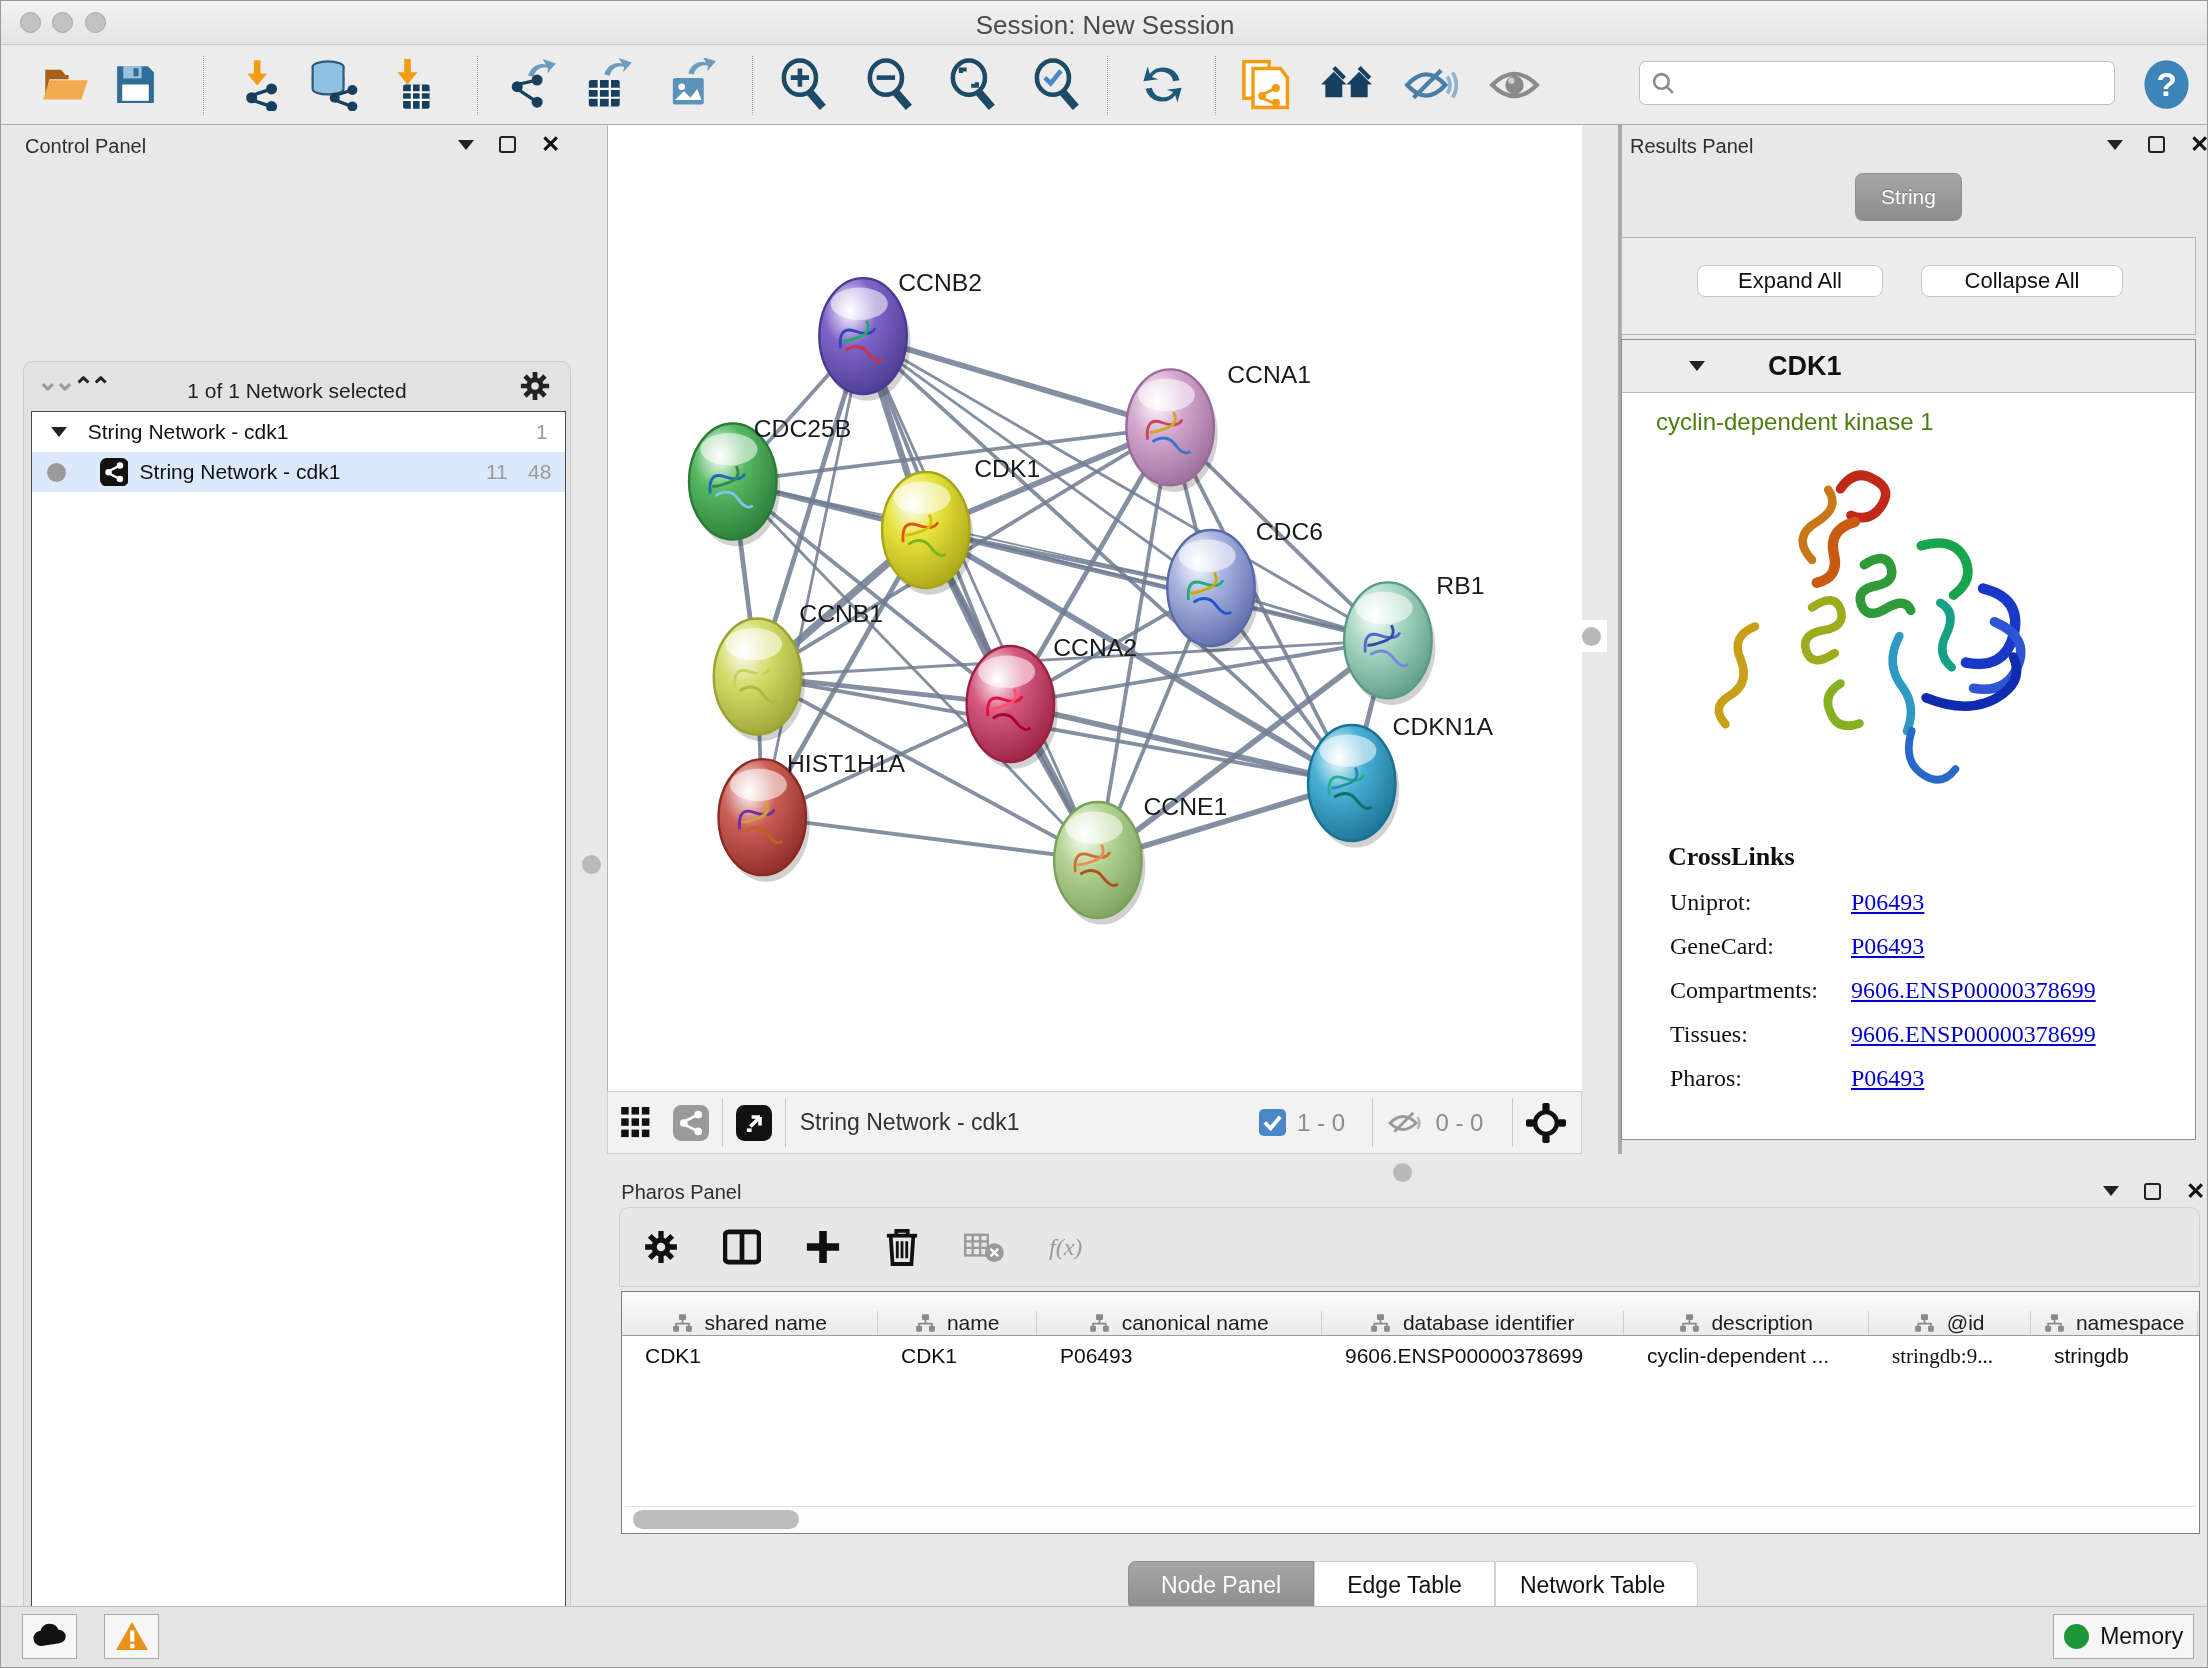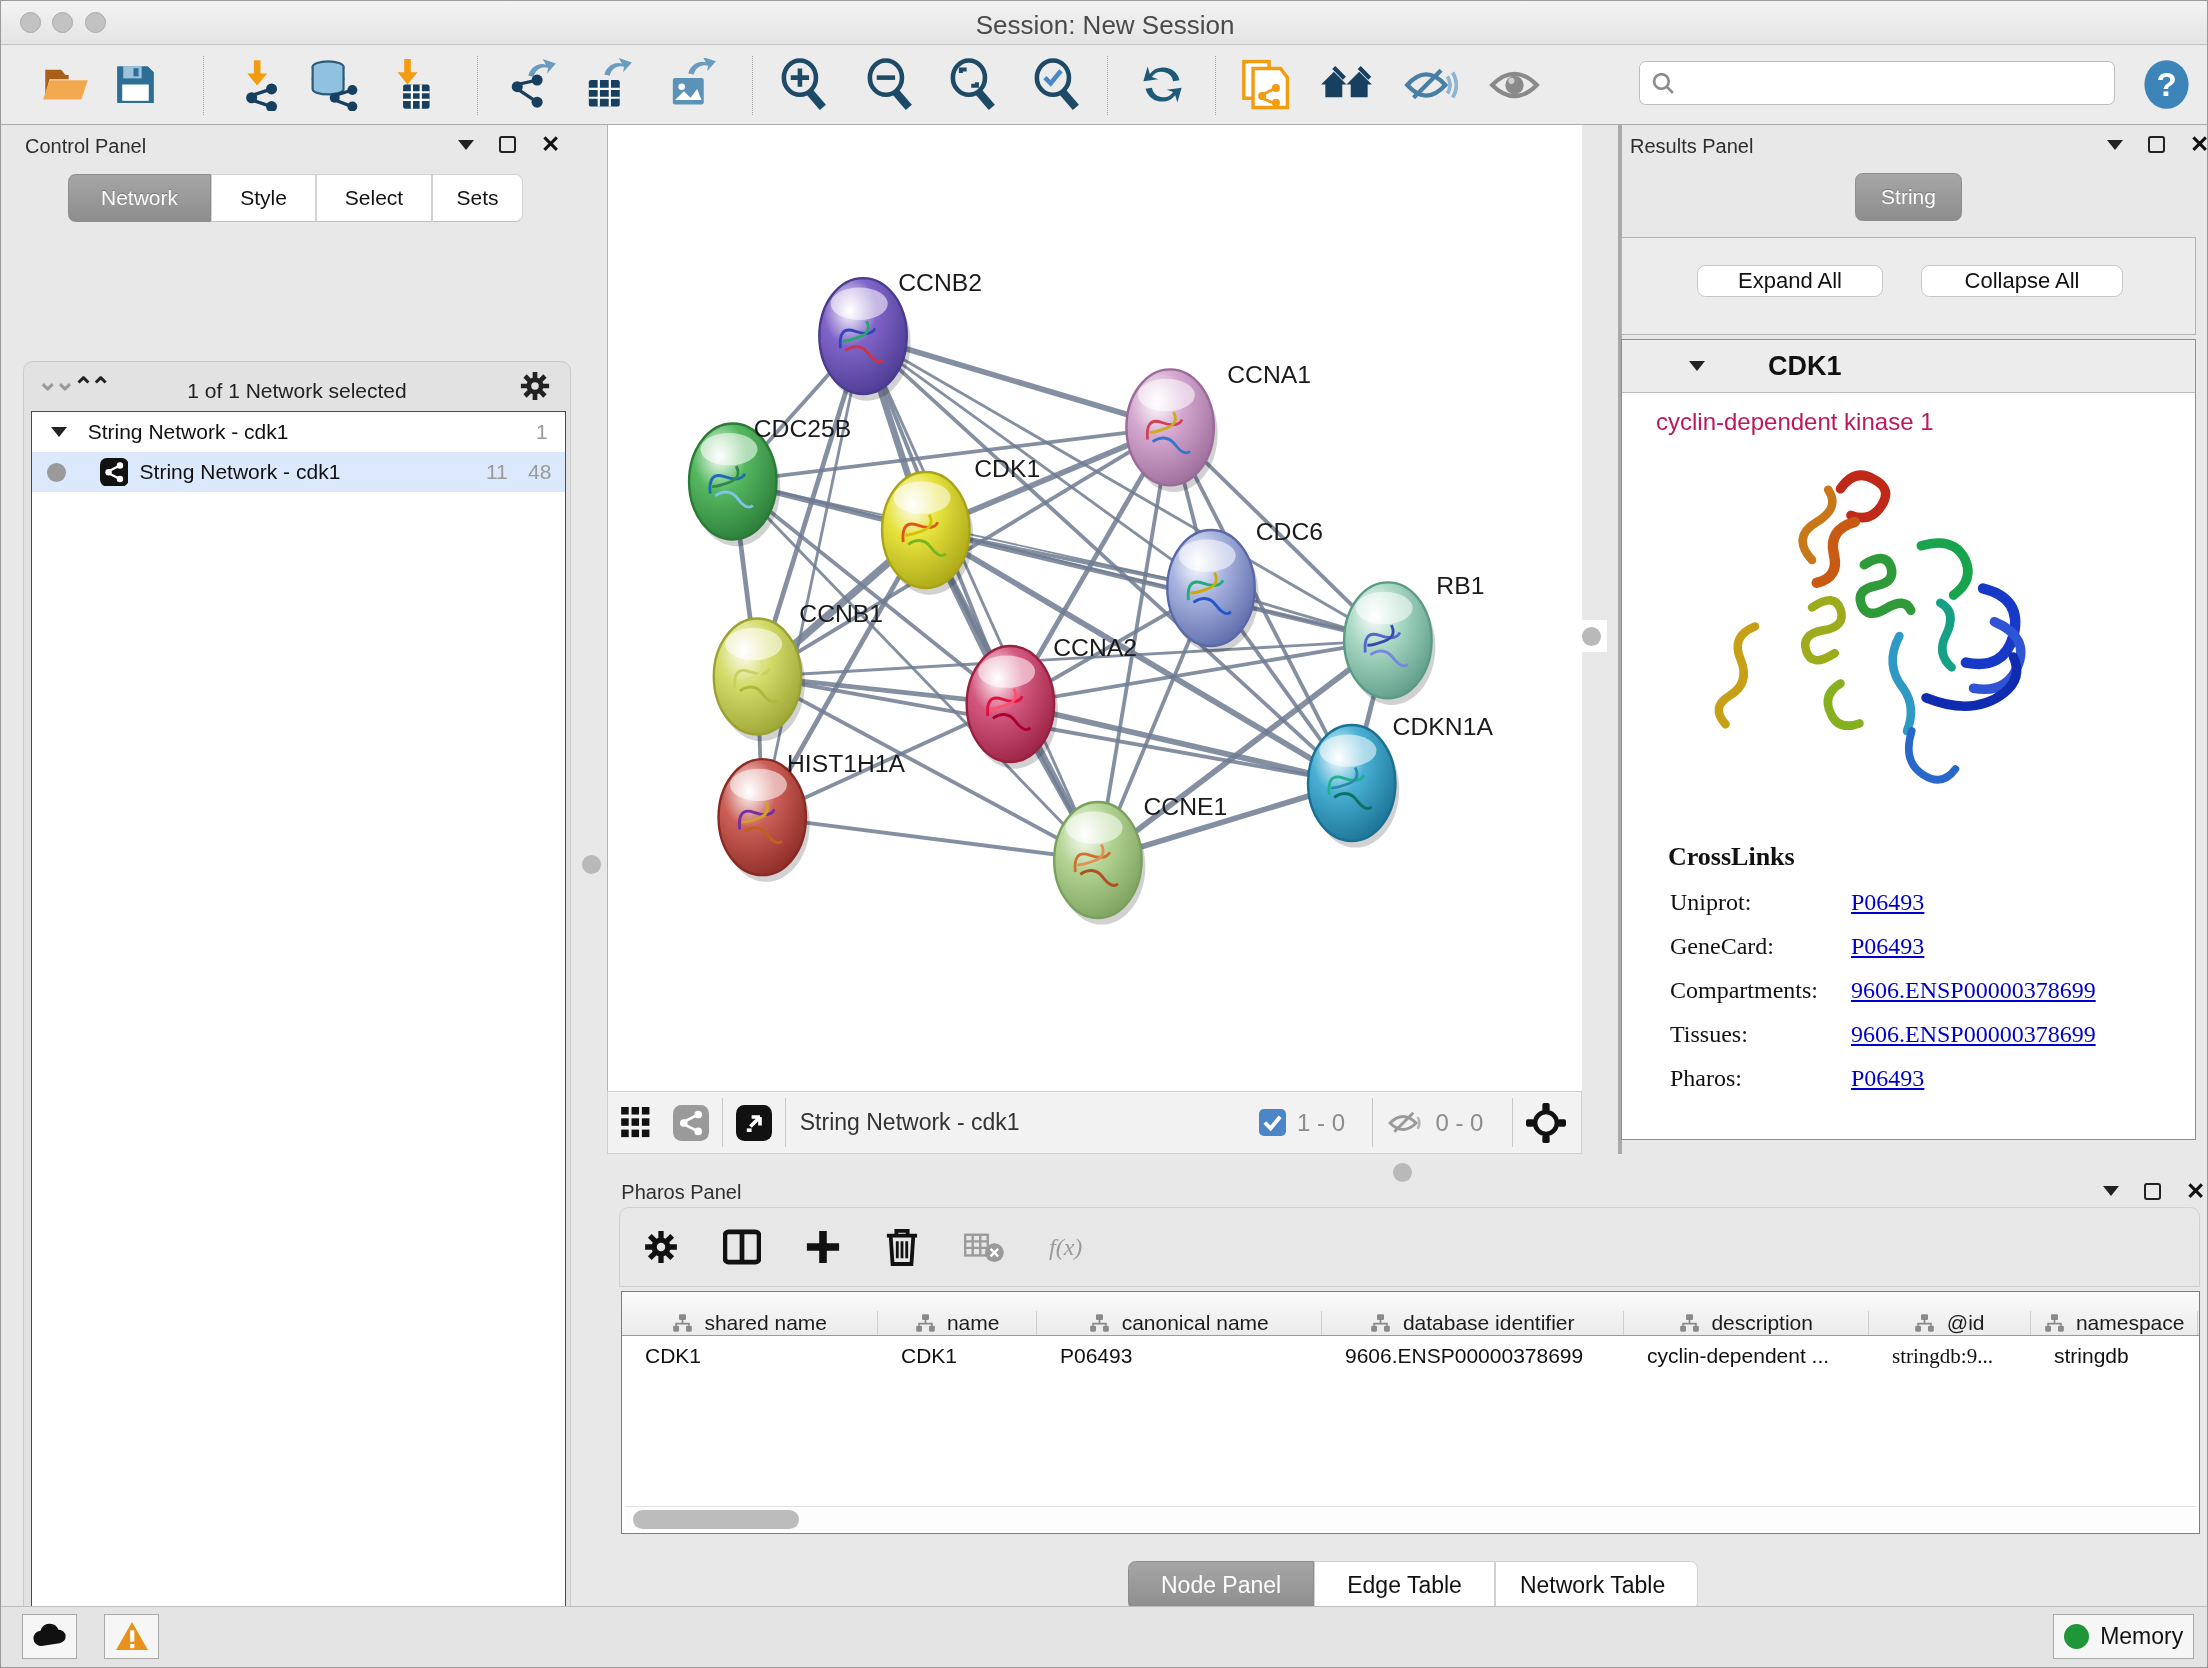--- a/index.html
+++ b/index.html
@@ -255,26 +255,20 @@
 </div>
 
 <div style="position:absolute;left:0;top:124px;width:573px;height:1482px;">
   <div style="position:absolute;left:24px;top:9.5px" class="panel-title">Control Panel</div>
   <div class="ph-icons" style="left:457px;top:11.4px">
     <span class="tri"></span>
     <span class="floatsq"></span>
     <span class="closex">✕</span>
   </div>
 
-  <div style="position:absolute;left:67px;top:49px;display:flex">
-    <div class="tabbtn sel" style="width:143px;border-radius:7.6px 0 0 7.6px">Network</div>
-    <div class="tabbtn" style="width:105px">Style</div>
-    <div class="tabbtn" style="width:116px">Select</div>
-    <div class="tabbtn" style="width:91px;border-radius:0 7.6px 7.6px 0">Sets</div>
-  </div>
 
   <div class="cp-box">
     <div style="position:absolute;left:13.3px;top:9.5px" class="chev"><span style="color:#9a9a9a">⌄⌄</span></div>
     <div style="position:absolute;left:49px;top:15px" class="chev"><span style="color:#222">⌃⌃</span></div>
     <div style="position:absolute;left:0;top:17px;width:100%;text-align:center;font-size:21px;color:#222">1 of 1 Network selected</div>
     <div style="position:absolute;right:19px;top:7.6px">
       <svg width="32" height="32" viewBox="0 0 34 34">
           <g fill="#222">
             <circle cx="17" cy="17" r="9"></circle>
             <g stroke="#222" stroke-width="5">
@@ -599,21 +593,21 @@
 <div class="rp-box1">
   <div class="rp-btn" style="left:75px;width:186px">Expand All</div>
   <div class="rp-btn" style="left:299px;width:202px">Collapse All</div>
 </div>
 
 <div class="rp-box2">
   <div class="rp-ghead">
     <span class="tri" style="margin-left:67px"></span>
     <span style="margin-left:63px;font-size:27px;font-weight:bold;color:#111">CDK1</span>
   </div>
-  <div style="margin:15px 0 0 34px;font-size:24px;color:#be185d">cyclin-dependent kinase 1</div>
+  <div style="margin:15px 0 0 34px;font-size:24px;color:#4d7c0f">cyclin-dependent kinase 1</div>
 
   <svg width="399" height="380" viewBox="0 0 420 400" style="margin:9.5px 0 0 76px">
     <g fill="none" stroke-linecap="round">
       <path d="M150 45q15-22 35-10q20 10 8 28q-12 18-32 10" stroke="#c02818" stroke-width="10"></path>
       <path d="M165 80q-28 8-22 34q6 24-18 30" stroke="#c85a14" stroke-width="11"></path>
       <path d="M120 120q-22-24 5-40q25-15 12-34" stroke="#c87818" stroke-width="9"></path>
       <path d="M60 190q-26 10-15 35q10 25-12 38q-20 12-4 30" stroke="#c8a018" stroke-width="9"></path>
       <path d="M120 170q24-16 30 2q6 18-18 22q-24 4-18 22q6 18 30 2" stroke="#9cac1c" stroke-width="9"></path>
       <path d="M150 250q-20 12-10 32q8 18 30 10" stroke="#86b020" stroke-width="9"></path>
       <path d="M175 125q22-14 28 2q5 16-15 20q-22 4-16 20q6 16 26 4q20-12 26 2" stroke="#2f9a38" stroke-width="10"></path>

